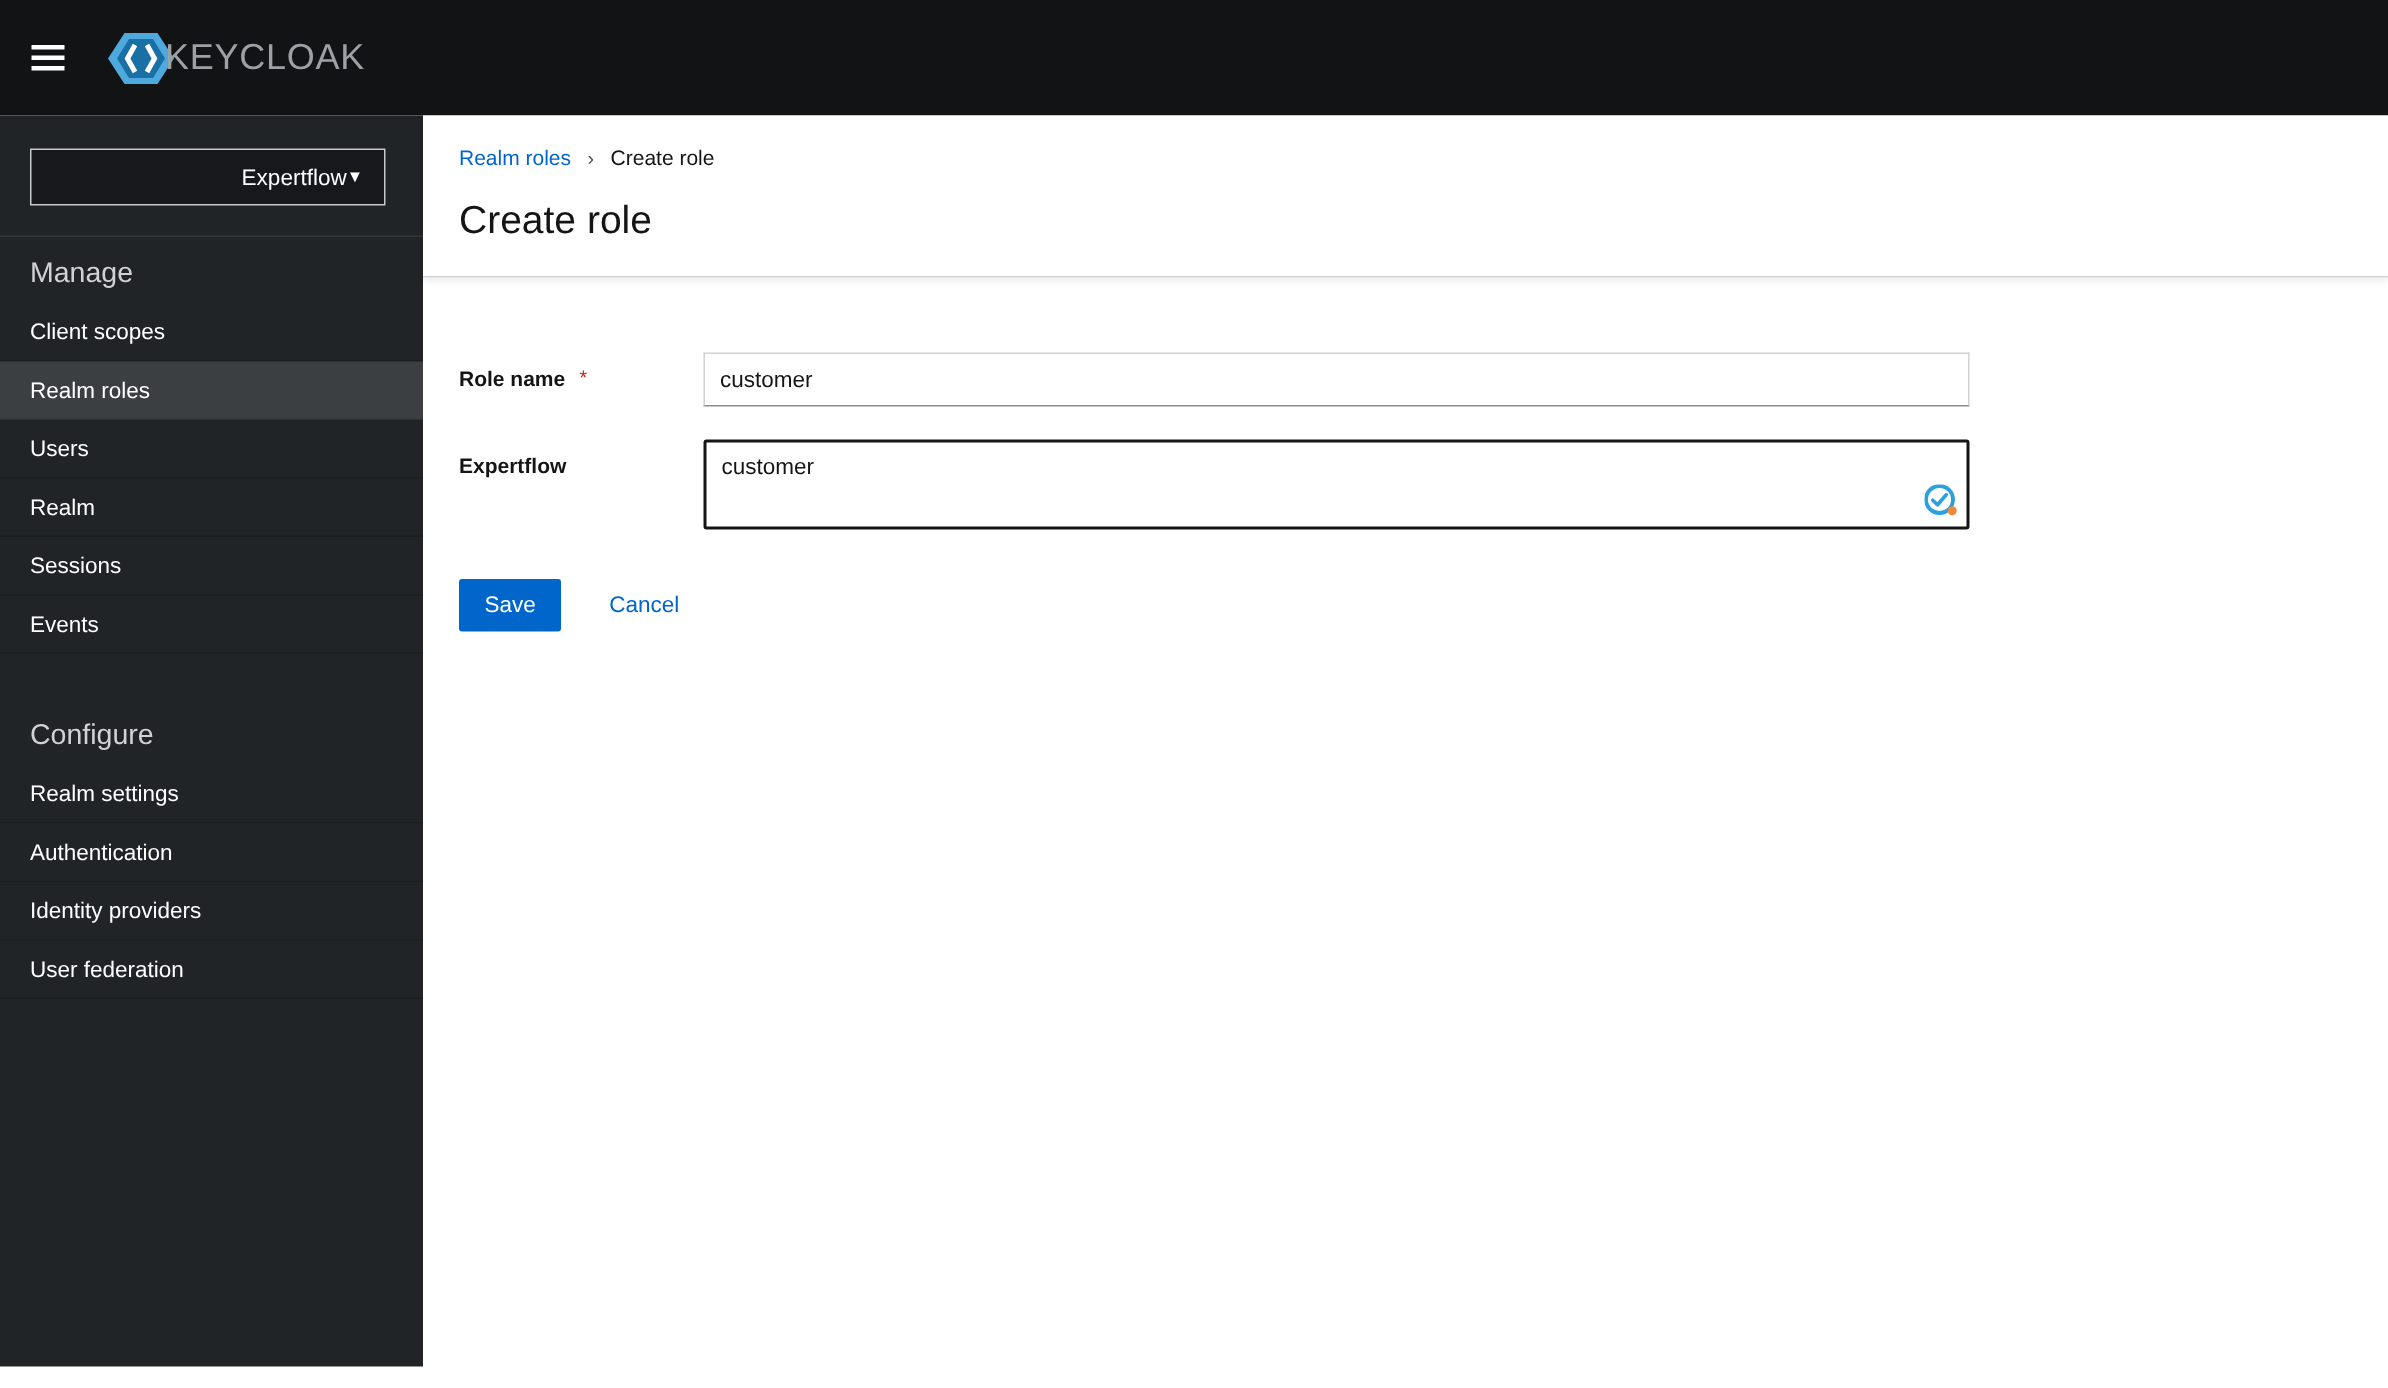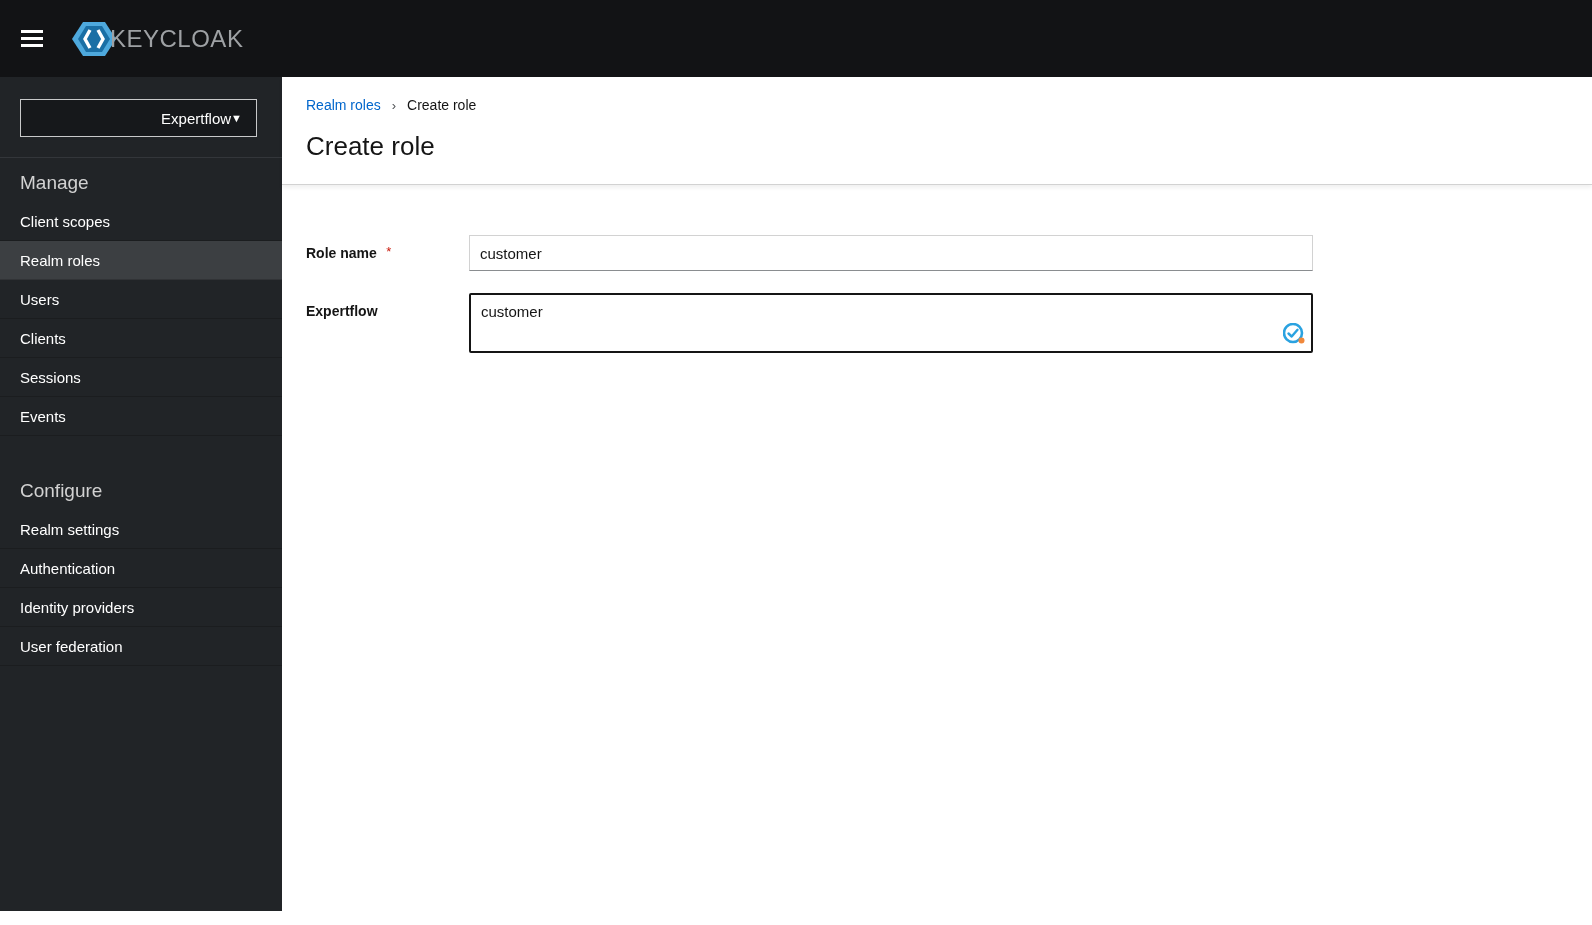--- a/index.html
+++ b/index.html
@@ -132,21 +132,21 @@
     <span class="realm-name">Expertflow</span>
     <span class="caret">▼</span>
   </div>
 
   <div class="nav-divider"></div>
 
   <div class="nav-section-title">Manage</div>
   <div class="nav-item">Client scopes</div>
   <div class="nav-item selected">Realm roles</div>
   <div class="nav-item">Users</div>
-  <div class="nav-item">Clients</div>
+  <div class="nav-item">Realm</div>
   <div class="nav-item">Sessions</div>
   <div class="nav-item">Events</div>
 
   <div class="nav-gap"></div>
 
   <div class="nav-section-title">Configure</div>
   <div class="nav-item">Realm settings</div>
   <div class="nav-item">Authentication</div>
   <div class="nav-item">Identity providers</div>
   <div class="nav-item">User federation</div>
@@ -182,14 +182,18 @@
         <span class="grammarly-icon">
           <svg width="22" height="22" viewBox="0 0 22 22">
             <circle cx="10" cy="10" r="9" fill="#ffffff" stroke="#2aa2e0" stroke-width="2.6"></circle>
             <path d="M5.5 10.5 L8.7 13.5 L14.5 6.8" stroke="#2aa2e0" stroke-width="2.4" fill="none" stroke-linecap="round" stroke-linejoin="round"></path>
             <circle cx="18.5" cy="17.5" r="3" fill="#f0883b"></circle>
           </svg>
         </span>
       </div>
     </div>
 
+    <div class="actions">
+      <button type="button" class="save-button">Save</button>
+      <a class="cancel-link">Cancel</a>
+    </div>
   </form>
 </main>
 
 </body></html>

